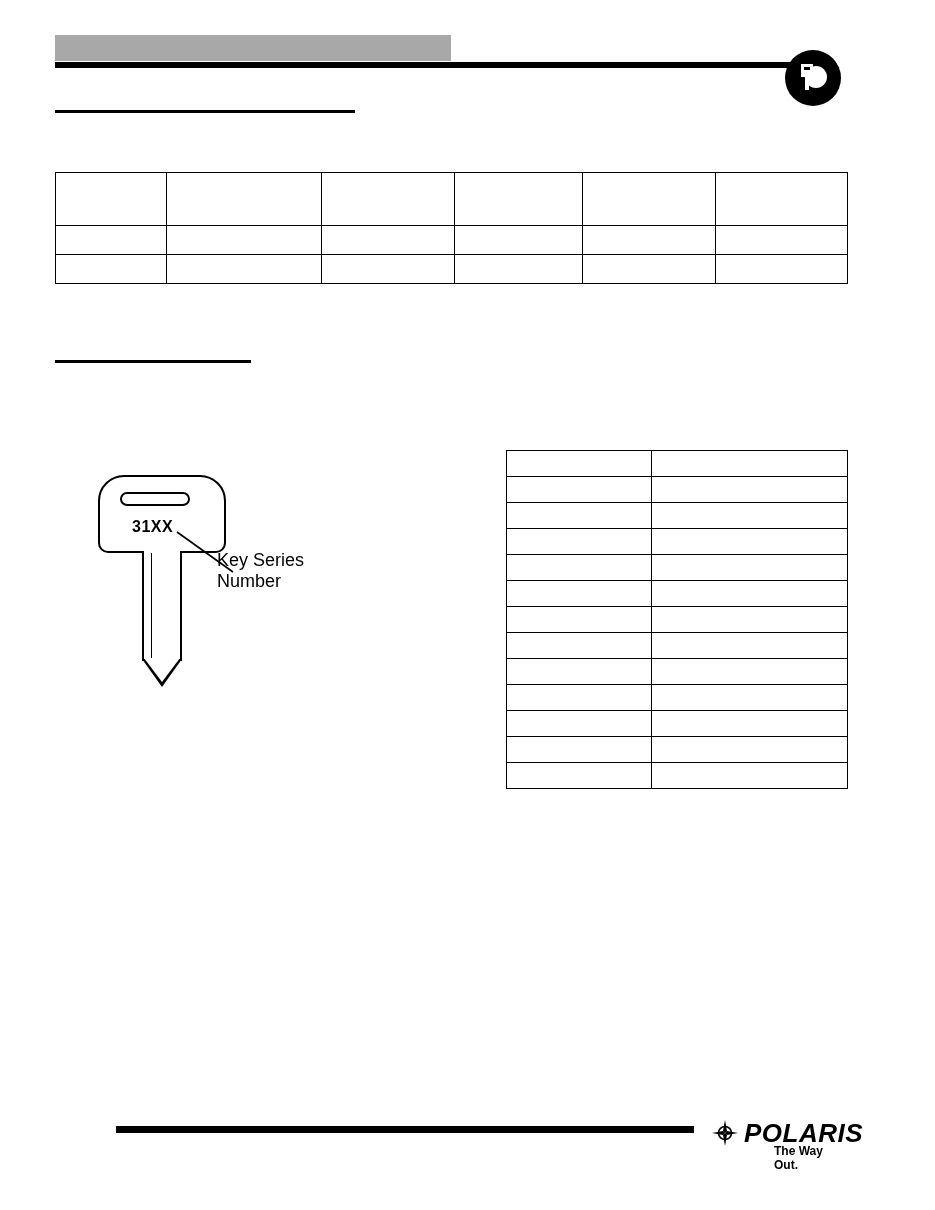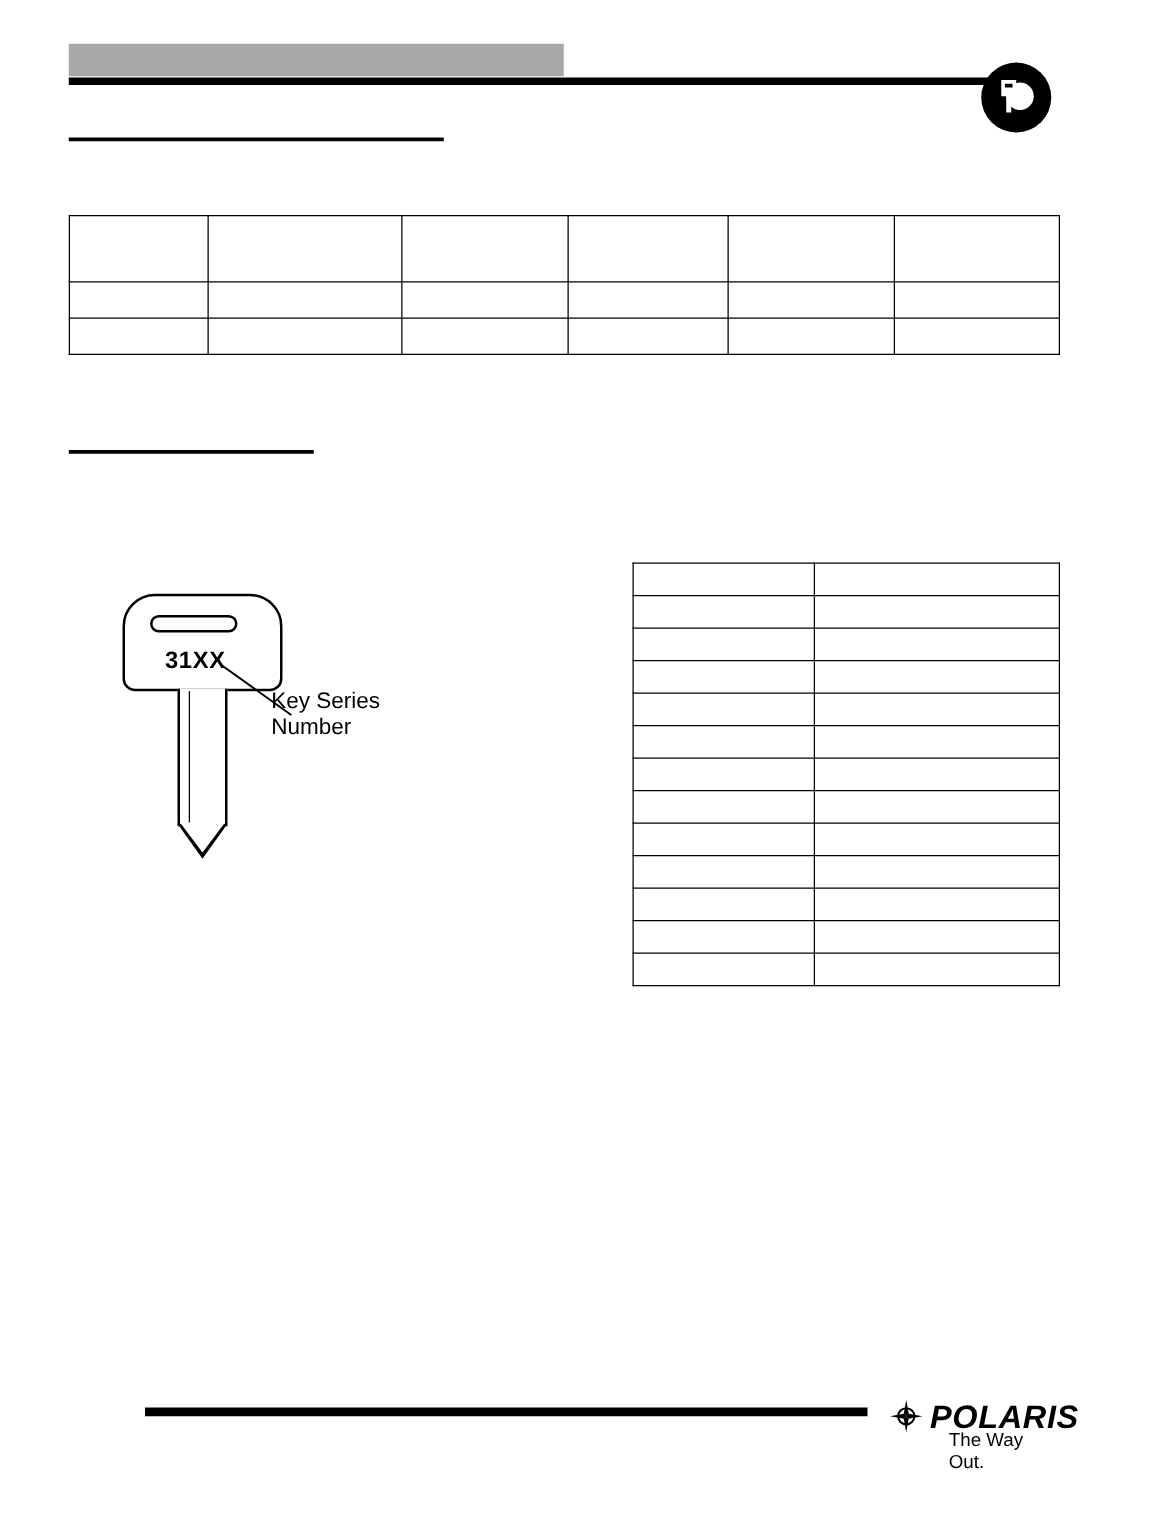--- a/index.html
+++ b/index.html
@@ -171,21 +171,21 @@
     width: 70px;
     height: 14px;
     border: 2px solid #000000;
     border-radius: 7px;
     box-sizing: border-box;
   }
   .key-code {
     position: absolute;
     left: 52px;
     top: 68px;
-    font-size: 19px;
+    font-size: 16px;
     font-weight: bold;
     letter-spacing: .5px;
   }
   .key-blade {
     position: absolute;
     left: 62px;
     top: 101px;
     width: 40px;
     height: 135px;
   }
@@ -279,24 +279,24 @@
     position: absolute;
     left: 32px;
     top: 2px;
     font-size: 26px;
     font-weight: bold;
     letter-spacing: .5px;
     font-style: italic;
   }
   .brand-tag {
     position: absolute;
-    left: 47px;
+    left: 62px;
     top: 28px;
-    font-size: 15px;
-    font-weight: normal;
+    font-size: 12px;
+    font-weight: bold;
   }
 </style>
 </head>
 <body>
 
 <div class="header-band"></div>
 <div class="header-title"></div>
 <div class="header-rule"></div>
 
 <div class="chapter-badge">

